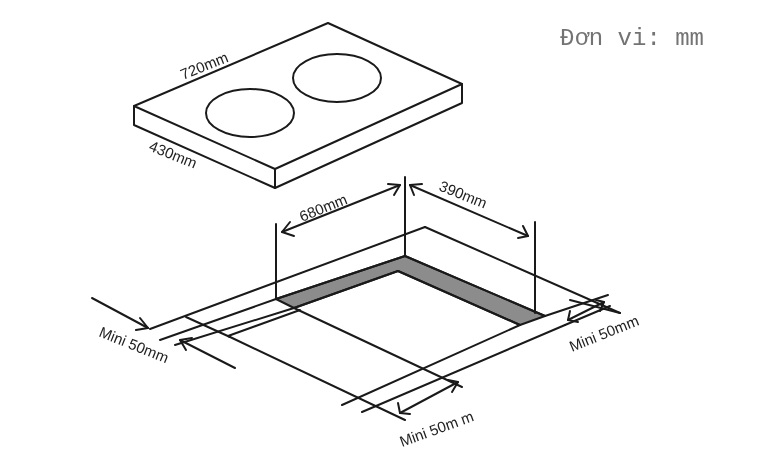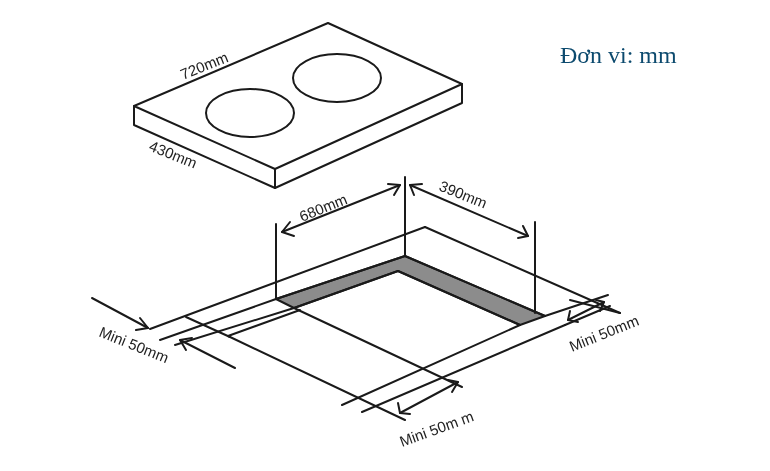--- a/index.html
+++ b/index.html
@@ -1,21 +1,21 @@
 <!DOCTYPE html>
 <html><head>
 <meta charset="utf-8">
 <style>
   html, body { margin:0; padding:0; background:#ffffff; }
   body { width:770px; height:471px; position:relative; overflow:hidden;
          font-family:"Liberation Sans", sans-serif; }
   svg { position:absolute; left:0; top:0; }
   .lbl { font-family:"Liberation Sans", sans-serif; font-size:15px; fill:#222; }
-  .unit { position:absolute; left:560px; top:42px; font-size:24px; color:#0c4a6e;
-          font-family:Liberation Serif, serif; }
+  .unit { position:absolute; left:560px; top:25px; font-size:24px; color:#737373;
+          font-family:Liberation Mono, monospace; }
 </style>
 </head>
 <body>
 
 <div class="unit">Đơn vi: mm</div>
 
 <svg width="770" height="471" viewBox="0 0 770 471">
   <g stroke="#1a1a1a" stroke-width="2" fill="none" stroke-linecap="round" stroke-linejoin="round">
 
     <g>

